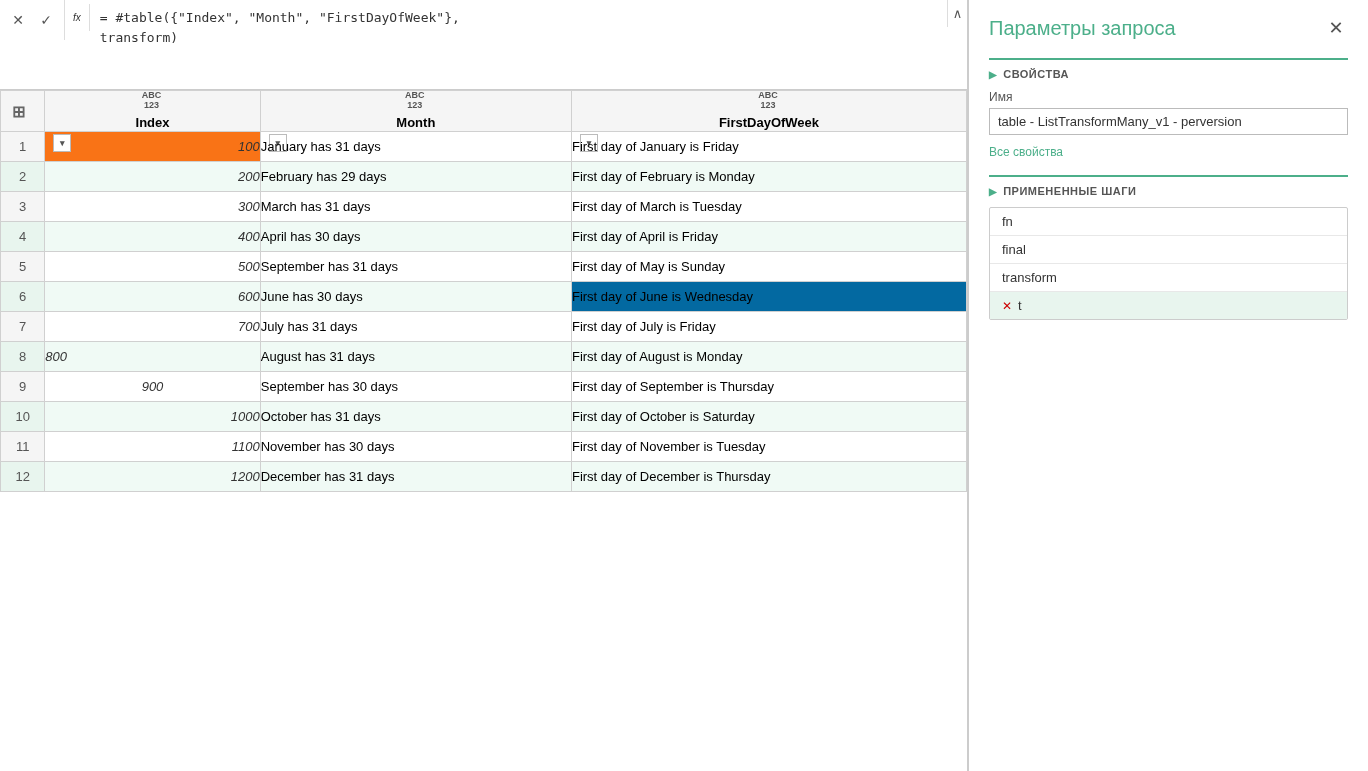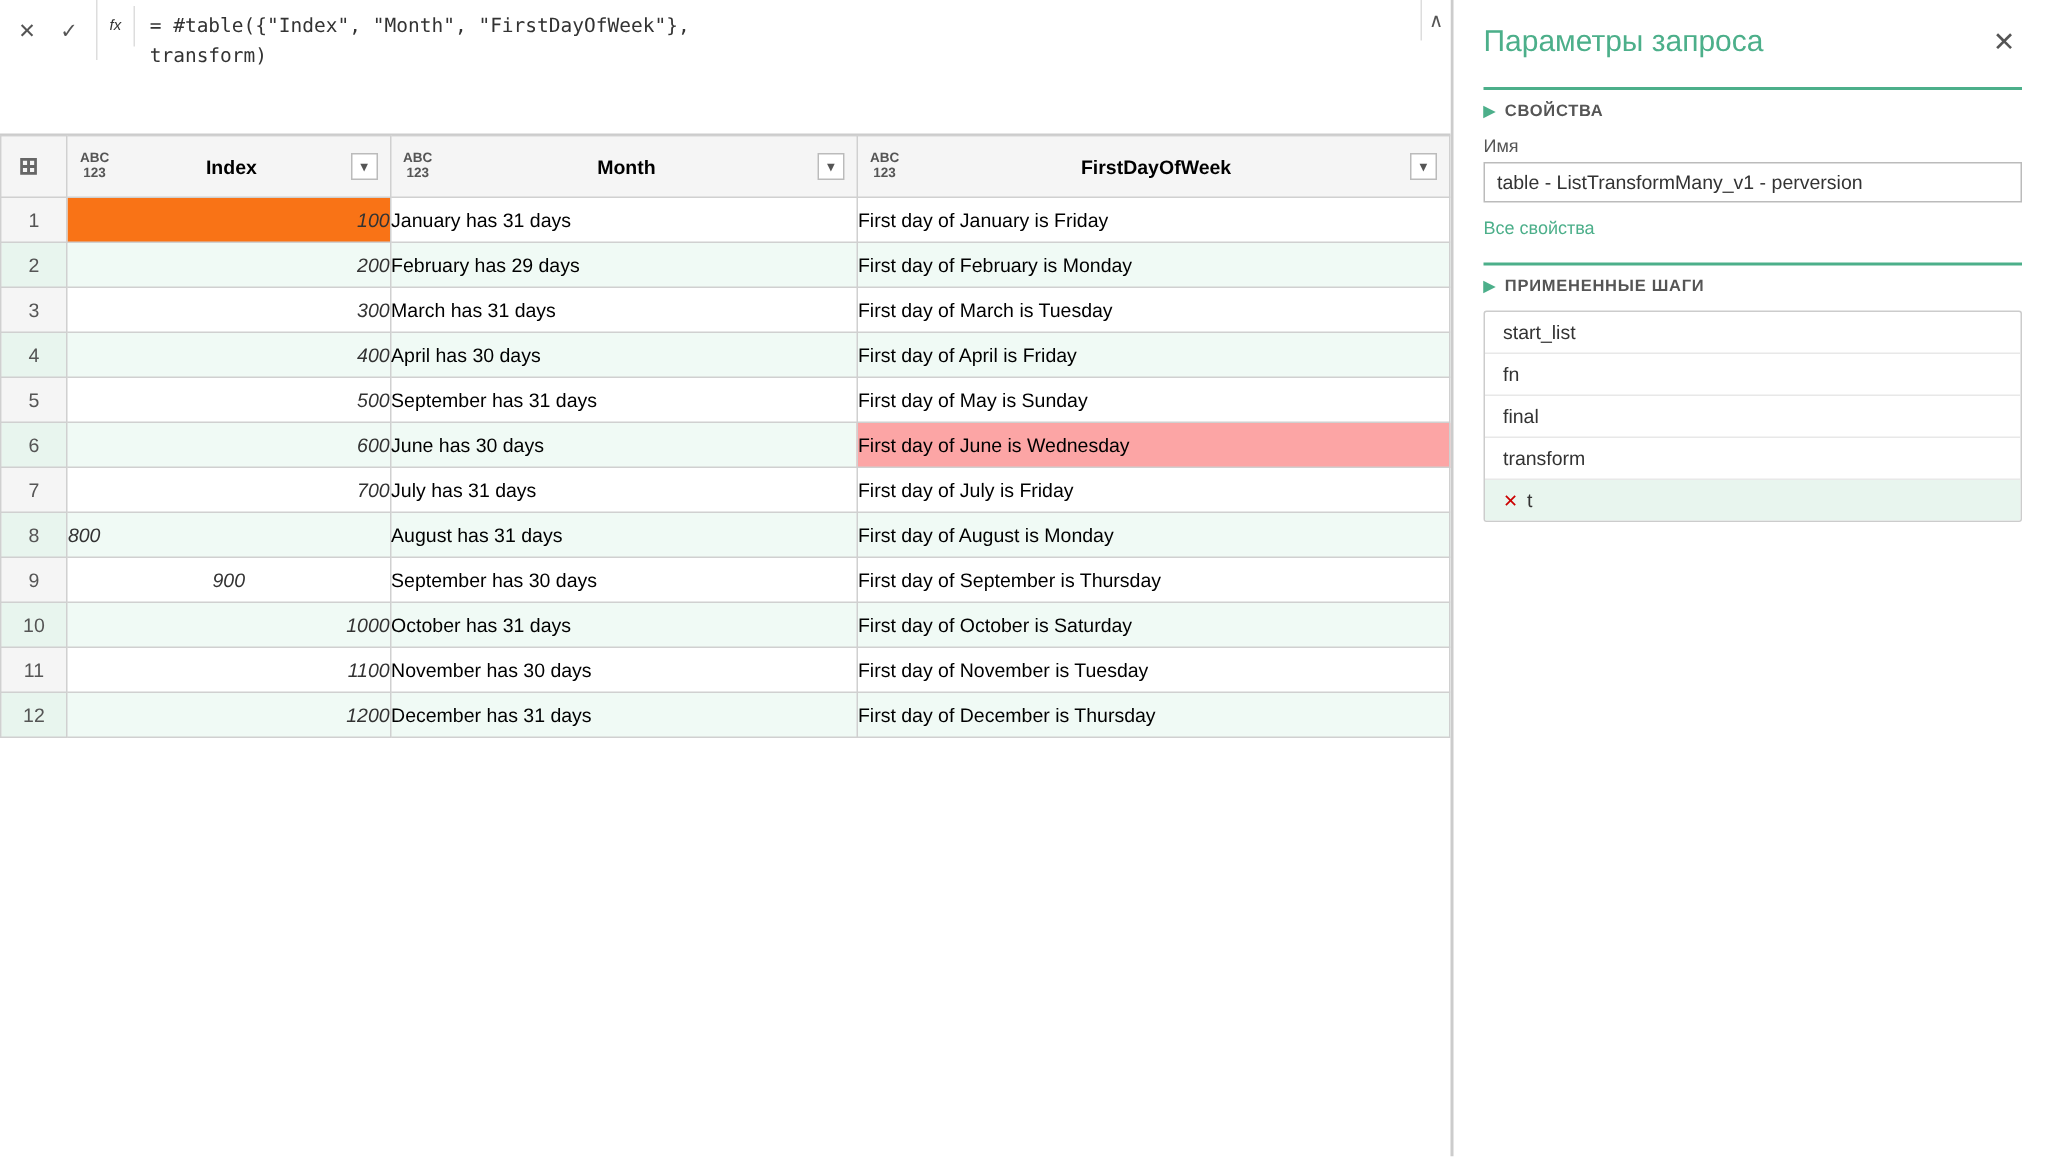--- a/index.html
+++ b/index.html
@@ -94,24 +94,24 @@
     }
     
     .col-header {
       background: #f5f5f5;
       height: 40px;
       vertical-align: middle;
       white-space: nowrap;
     }
     .col-header-inner {
       display: flex;
-      align-items: center;
       padding: 0 8px;
       gap: 4px;
       height: 40px;
+      flex-direction: column;
     }
     .col-type-badge {
       display: flex;
       flex-direction: column;
       font-size: 9px;
       color: #555;
       line-height: 1.1;
       margin-right: 2px;
     }
     .col-header-text {
@@ -354,21 +354,21 @@
           <tr>
       <td class="row-num-cell" style="background:#f5f5f5">5</td>
       <td class="data-cell italic" style="background:#ffffff;text-align:right">500</td>
       <td class="data-cell" style="background:#ffffff">September has 31 days</td>
       <td class="data-cell" style="background:#ffffff">First day of May is Sunday</td>
     </tr>
           <tr>
       <td class="row-num-cell" style="background:#e8f5ee">6</td>
       <td class="data-cell italic" style="background:#f0faf5;text-align:right">600</td>
       <td class="data-cell" style="background:#f0faf5">June has 30 days</td>
-      <td class="data-cell" style="background:#fca5a5">First day of June is Wednesday</td>
+      <td class="data-cell" style="background:#0369a1">First day of June is Wednesday</td>
     </tr>
           <tr>
       <td class="row-num-cell" style="background:#f5f5f5">7</td>
       <td class="data-cell italic" style="background:#ffffff;text-align:right">700</td>
       <td class="data-cell" style="background:#ffffff">July has 31 days</td>
       <td class="data-cell" style="background:#ffffff">First day of July is Friday</td>
     </tr>
           <tr>
       <td class="row-num-cell" style="background:#e8f5ee">8</td>
       <td class="data-cell italic" style="background:#f0faf5;text-align:left">800</td>
@@ -419,23 +419,20 @@
   <input class="name-input" type="text" value="table - ListTransformMany_v1 - perversion" style="">
 
   <a class="all-props-link">Все свойства</a>
 
   <div class="section-label">
     <span class="section-triangle">▶</span>
     <span>ПРИМЕНЕННЫЕ ШАГИ</span>
   </div>
 
   <div class="steps-list" id="steps-list">
-  <div class="step-item">
-        <span>start_list</span>
-      </div>
       <div class="step-item">
         <span>fn</span>
       </div>
       <div class="step-item">
         <span>final</span>
       </div>
       <div class="step-item">
         <span>transform</span>
       </div>
       <div class="step-item active">

